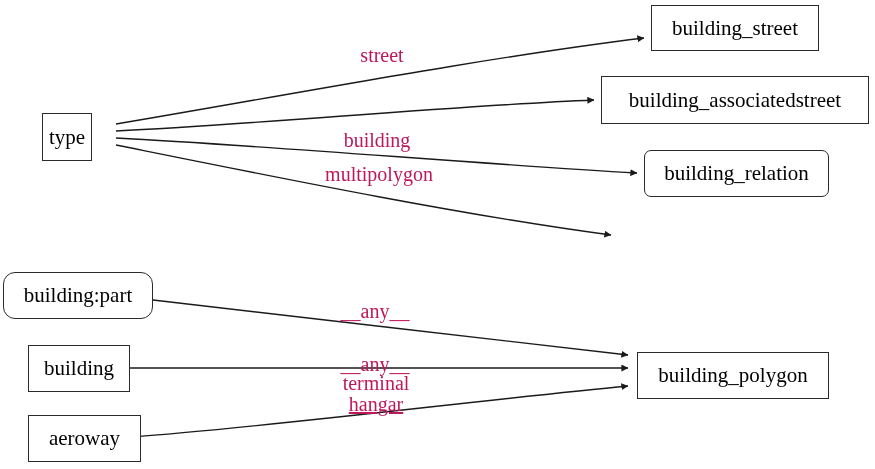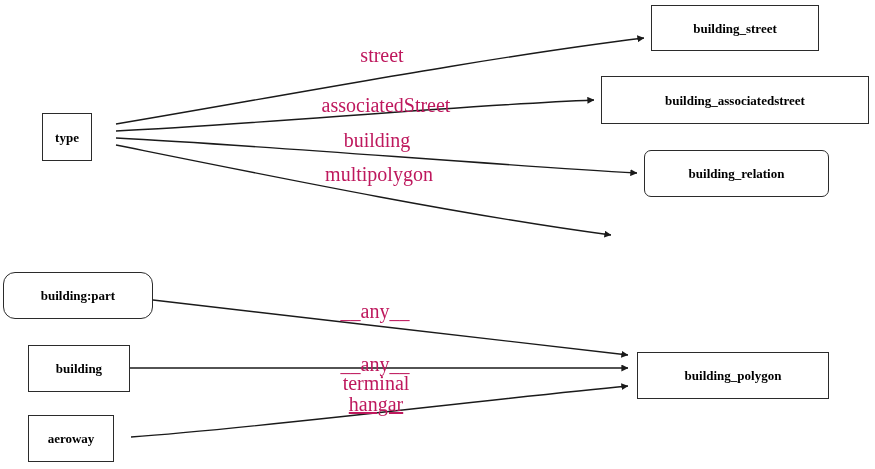--- a/index.html
+++ b/index.html
@@ -26,24 +26,23 @@
   }
   .node {
     position: absolute;
     box-sizing: border-box;
     background: #ffffff;
     border: 1px solid #2b2b2b;
     display: flex;
     align-items: center;
     justify-content: center;
     color: #000000;
-    font-size: 13px;
+    font-size: 21px;
     line-height: 1;
     white-space: nowrap;
-    font-weight: bold;
   }
   .edge-label {
     position: absolute;
     color: #be185d;
     font-size: 20px;
     line-height: 1;
     white-space: nowrap;
     text-align: center;
   }
 </style>
@@ -92,31 +91,30 @@
 
 
   <div class="node" style="left:3px; top:272px; width:150px; height:47px;border-radius:12px;">
     <span>building:part</span>
   </div>
 
   <div class="node" style="left:28px; top:345px; width:102px; height:47px;">
     <span>building</span>
   </div>
 
-  <div class="node" style="left:28px; top:415px; width:86px; height:47px;">
+  <div class="node" style="left:28px; top:415px; width:113px; height:47px;">
     <span>aeroway</span>
   </div>
 
   <div class="node" style="left:637px; top:352px; width:192px; height:47px;">
     <span>building_polygon</span>
   </div>
 
   <div class="edge-label" style="left:345px; top:45px; width:74px;">street</div>
 
-  <div class="edge-label" style="left:295px; top:95px; width:182px;">associatedStreet</div>
 
   <div class="edge-label" style="left:334px; top:130px; width:86px;">building</div>
 
   <div class="edge-label" style="left:314px; top:164px; width:130px;">multipolygon</div>
 
   <div class="edge-label" style="left:337px; top:301px; width:76px;">__any__</div>
 
   <div class="edge-label" style="left:337px; top:354px; width:76px;">__any__</div>
 
   <div class="edge-label" style="left:334px; top:373px; width:84px;text-align:center;">terminal</div>

